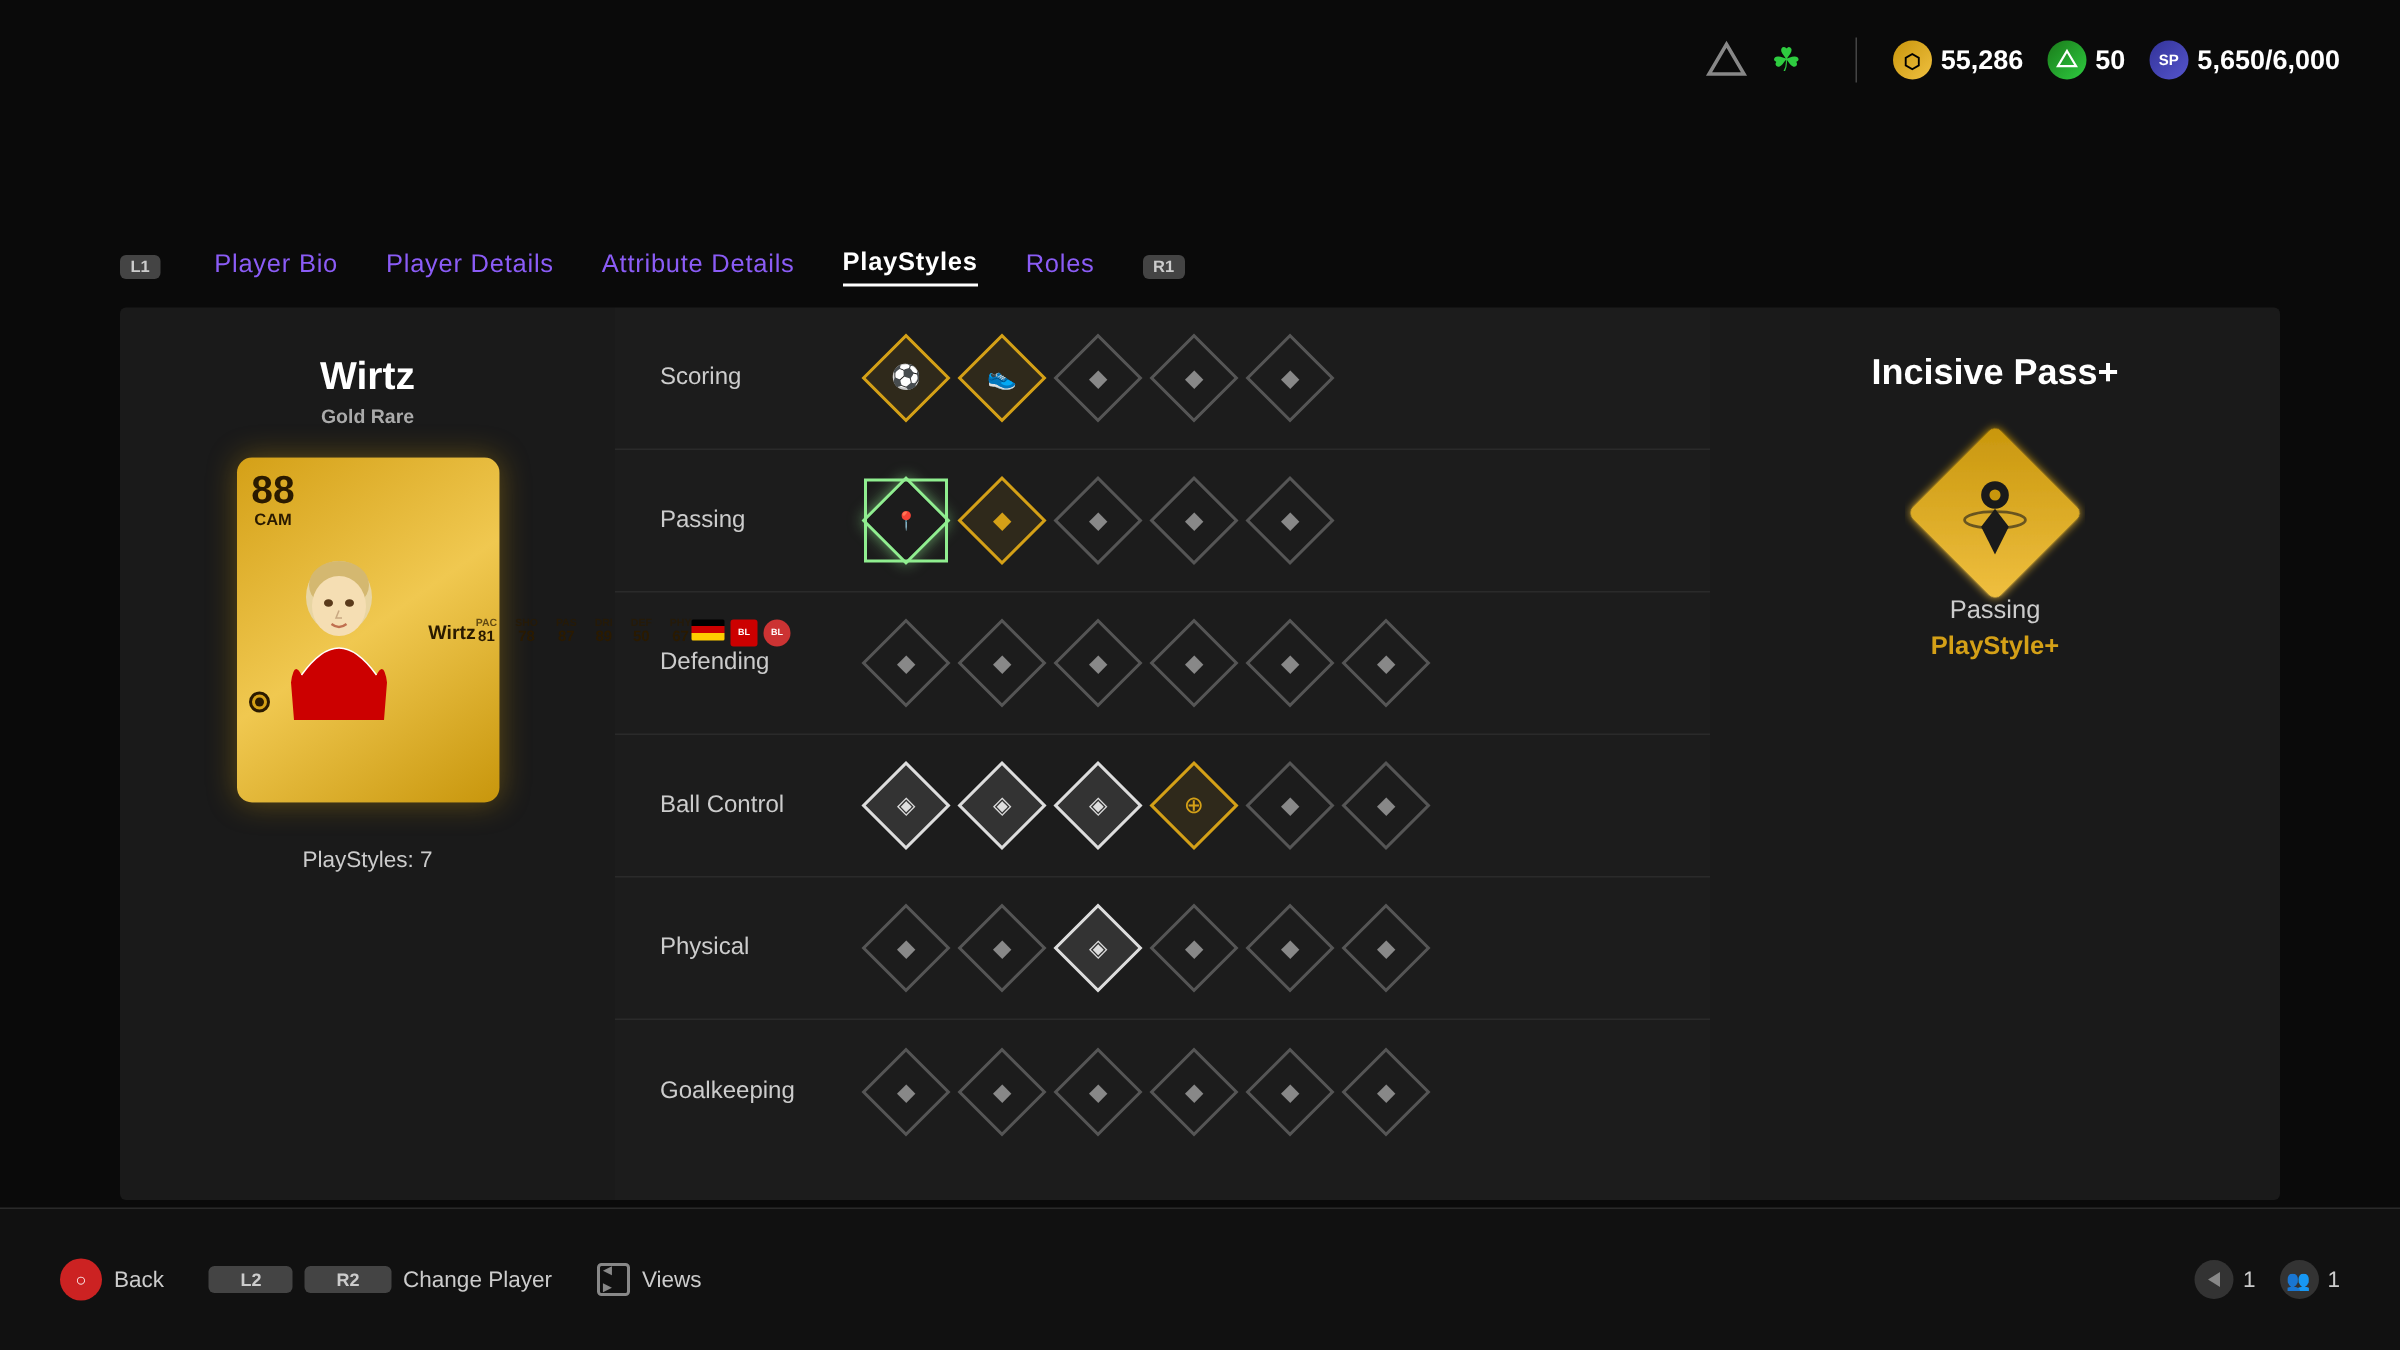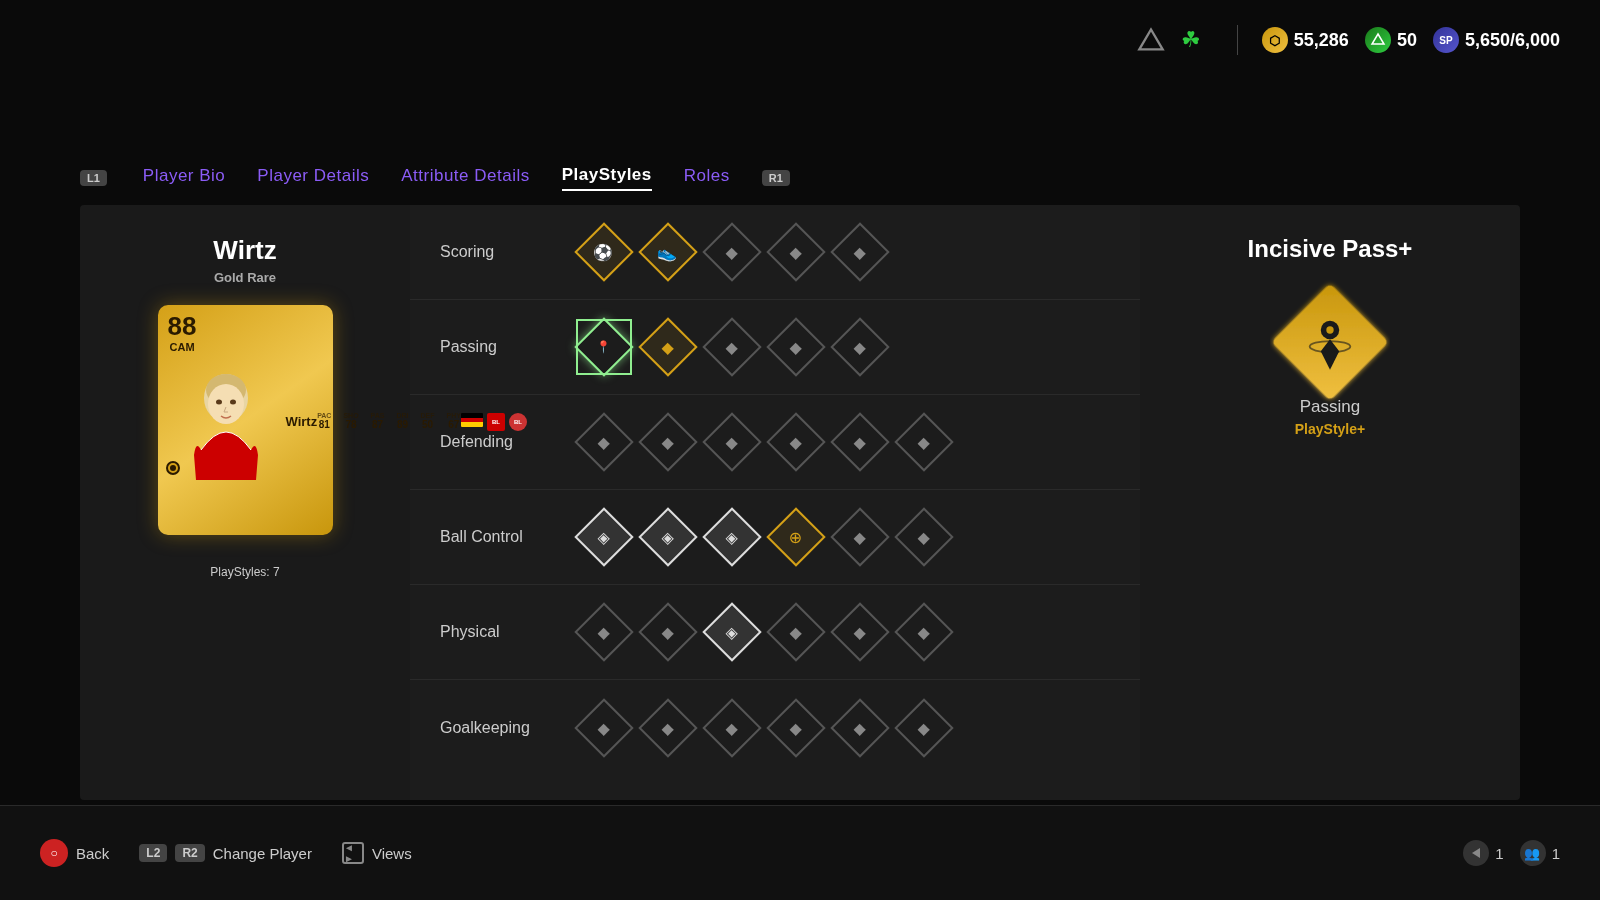--- a/index.html
+++ b/index.html
@@ -240,21 +240,21 @@
       justify-content: center;
     }
     .card-pin {
       width: 6px;
       height: 6px;
       background: #2a1a00;
       border-radius: 50%;
     }
 
     .playstyles-count {
-      font-size: 12px;
+      font-size: 15px;
       color: #ccc;
       margin-top: 10px;
     }
 
     
     .middle-panel {
       flex: 1;
       background: #1c1c1c;
       padding: 0;
       overflow: hidden;
@@ -339,21 +339,21 @@
       align-items: center;
       justify-content: center;
     }
     .detail-category {
       font-size: 17px;
       color: #ccc;
       margin-bottom: 4px;
       text-align: center;
     }
     .detail-playstyle-type {
-      font-size: 14px;
+      font-size: 17px;
       color: #d4a017;
       font-weight: 600;
       margin-bottom: 20px;
       text-align: left;
     }
     .detail-description {
       font-size: 14px;
       color: #ccc;
       text-align: center;
       line-height: 1.6;
@@ -390,21 +390,21 @@
       font-size: 12px;
       font-weight: 700;
       color: #fff;
       flex-shrink: 0;
     }
     .btn-circle.red { background: #cc2222; }
     .btn-bumper {
       display: inline-block;
       background: #444;
       border-radius: 4px;
-      padding: 2px 7px;
+      padding: 2px 21px;
       font-size: 12px;
       color: #ccc;
       font-weight: 600;
     }
     .bottom-right {
       margin-left: auto;
       display: flex;
       align-items: center;
       gap: 16px;
       font-size: 15px;

